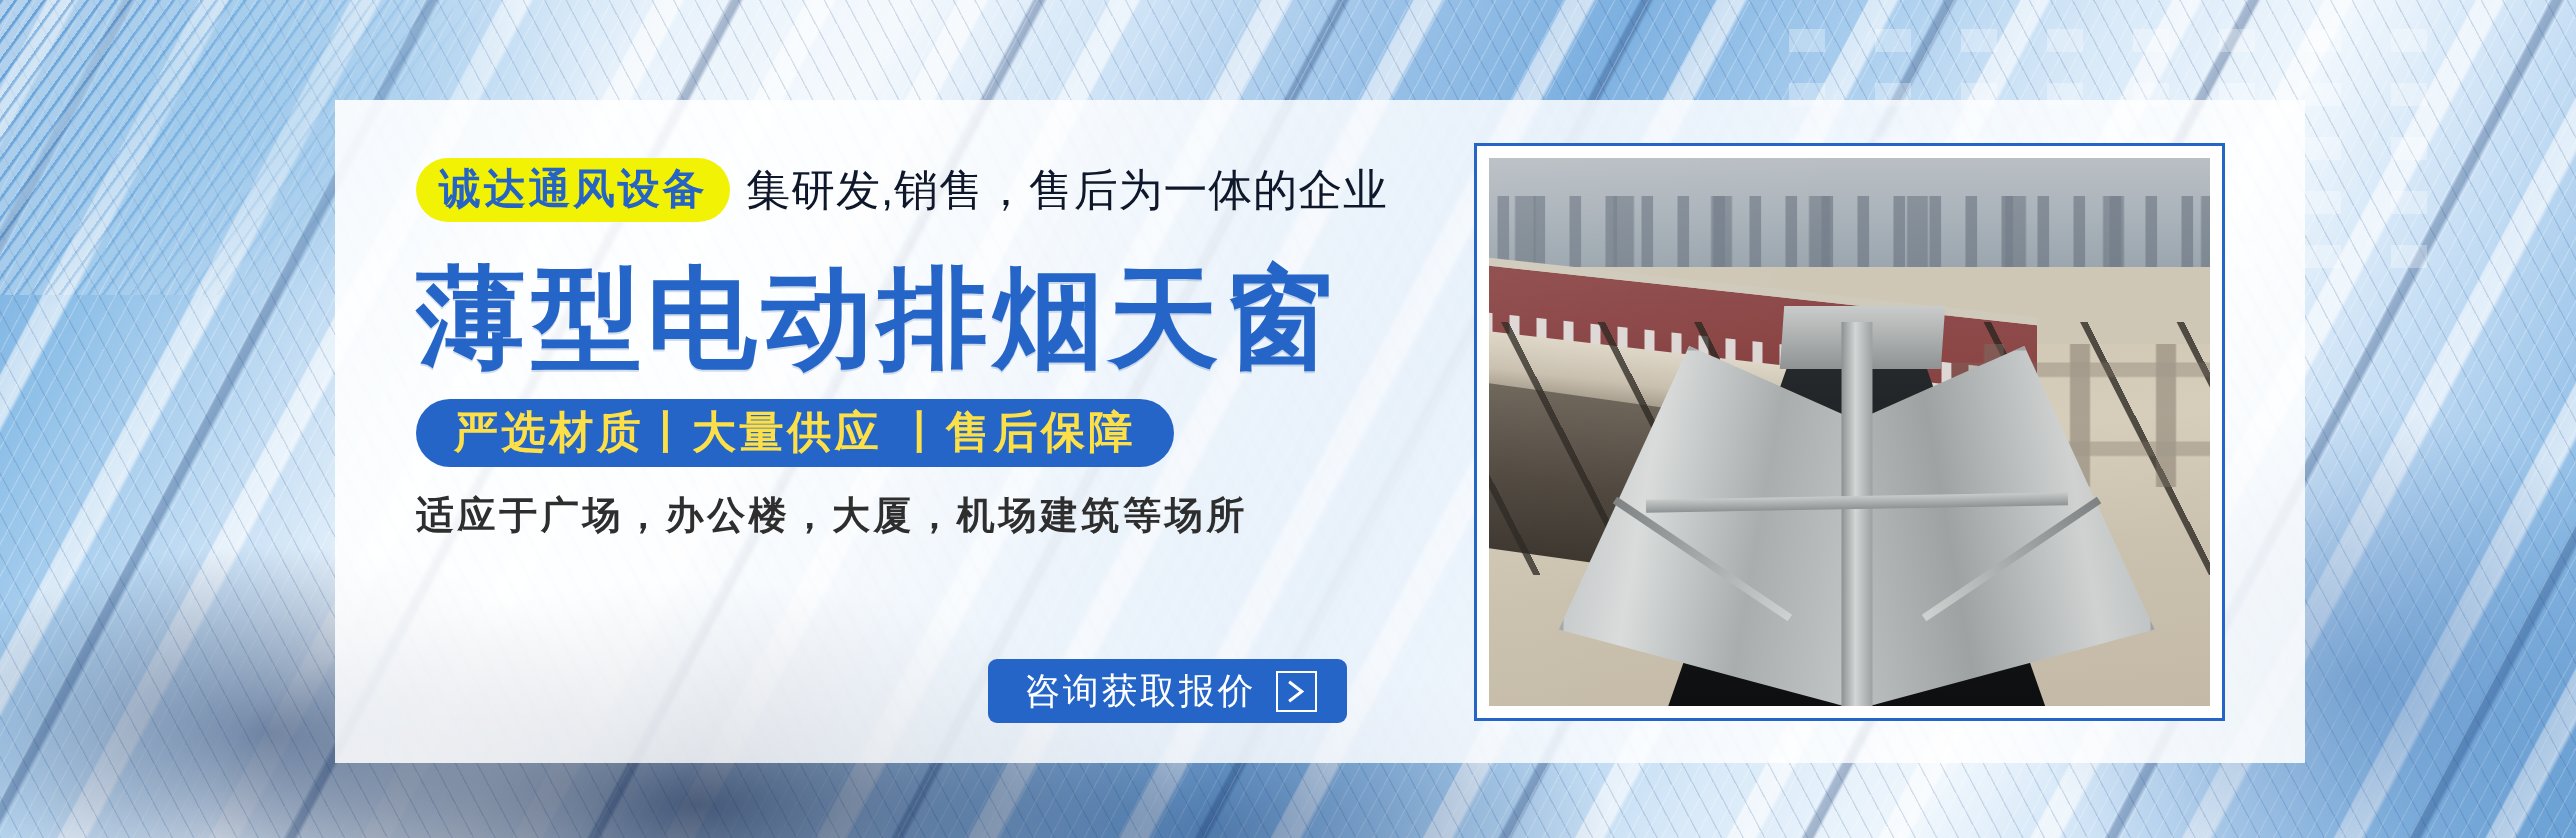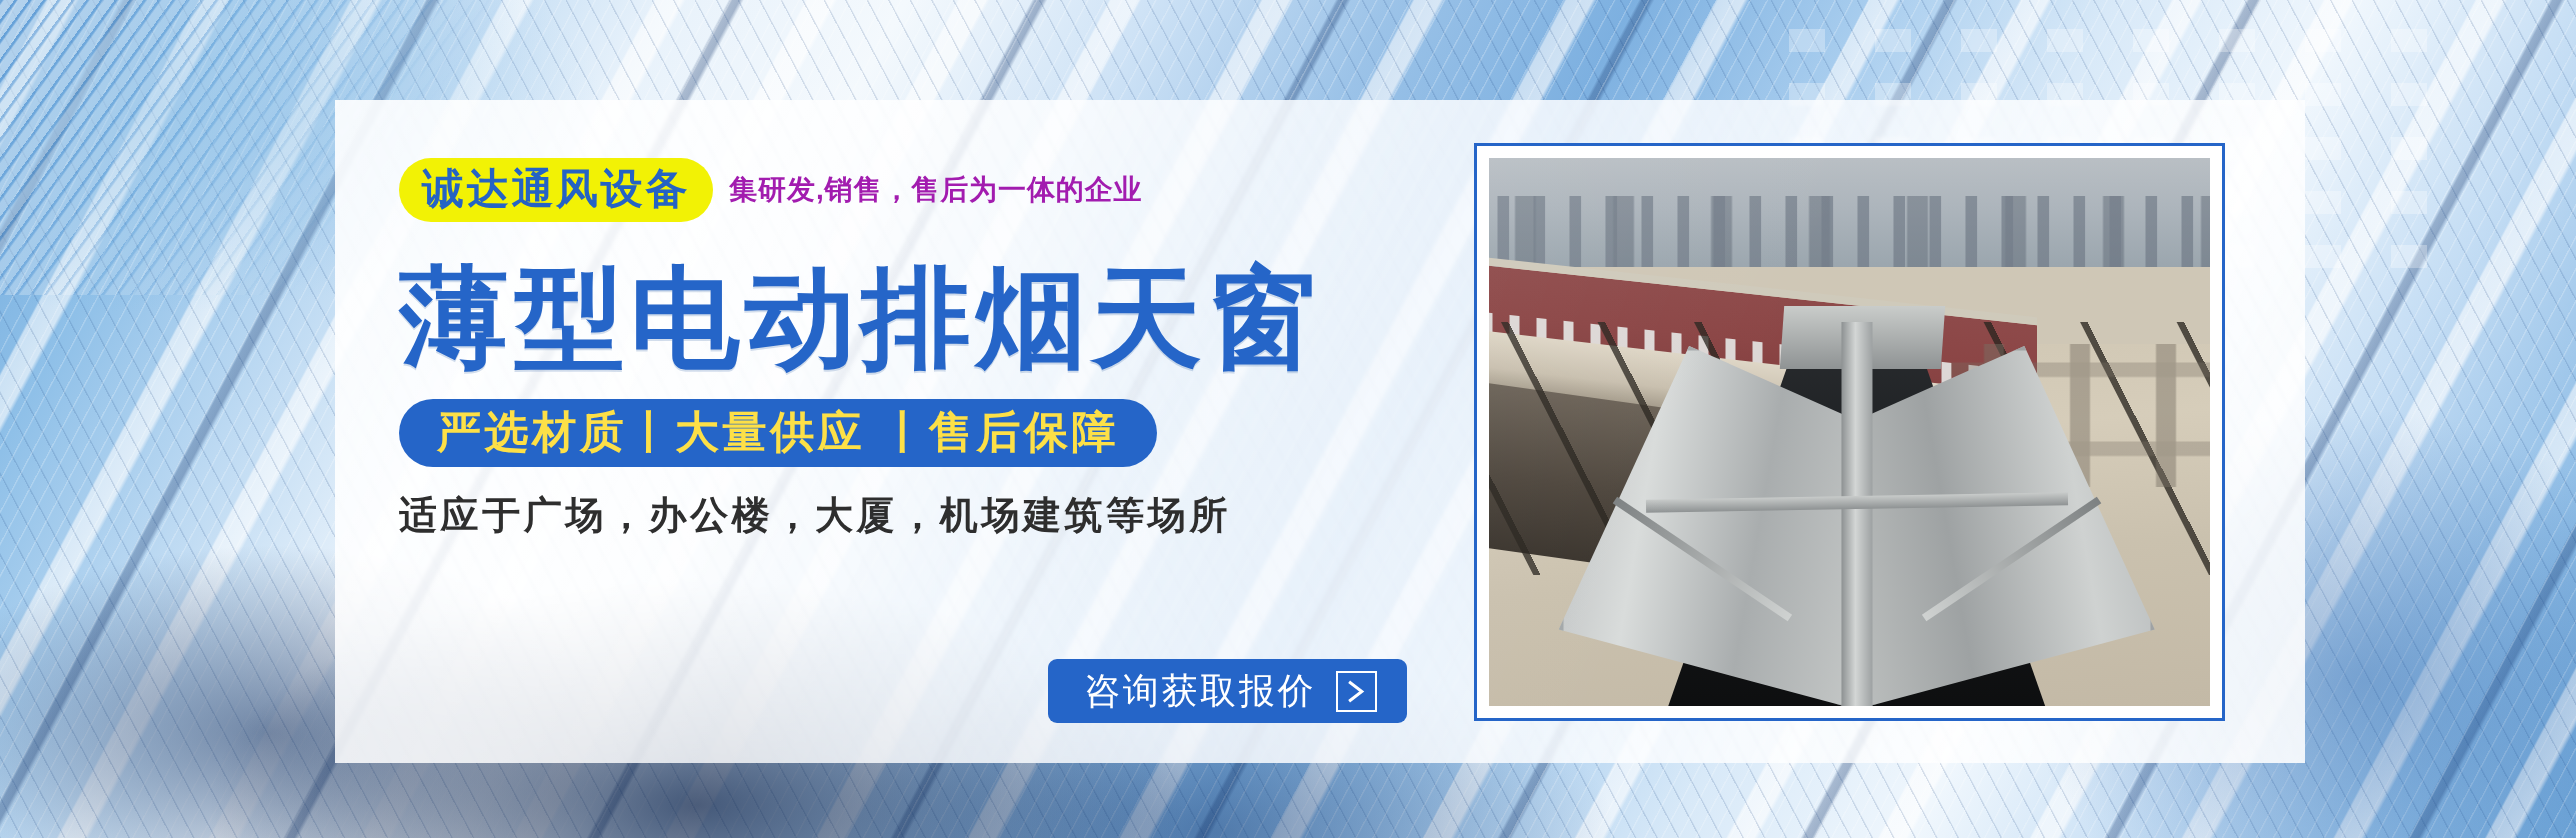--- a/index.html
+++ b/index.html
@@ -112,42 +112,42 @@
         rgba(255,255,255,0.80) 30%,
         rgba(250,252,255,0.86) 55%,
         rgba(255,255,255,0.78) 80%,
         rgba(255,255,255,0.88) 100%);
     backdrop-filter:blur(1.8px);
   }
 
   
   .left-col {
     position:absolute;
-    left:399px; top:156px; width:1010px; height:572px;
+    left:416px; top:156px; width:1010px; height:572px;
   }
 
   .tagline-row {
     display:flex; align-items:center; gap:16px;
     height:68px;
   }
   .brand-pill {
     background:#f2f205;
     border-radius:36px;
     padding:6.3px 23px 9.8px;
     color:#2563c4;
     font-size:42px;
     font-weight:700;
     letter-spacing:2.7px;
     line-height:1.12;
     white-space:nowrap;
   }
   .tagline-text {
-    color:#a21caf;
-    font-size:28px;
-    font-weight:700;
+    color:#0f172a;
+    font-size:44px;
+    font-weight:400;
     letter-spacing:0.9px;
     white-space:nowrap;
   }
 
   .headline {
     margin-top:32px;
     color:#2565c8;
     font-size:110px;
     font-weight:900;
     letter-spacing:5.4px;
@@ -175,21 +175,21 @@
     color:#2e2e2e;
     font-size:38px;
     font-weight:700;
     letter-spacing:3.6px;
     white-space:nowrap;
   }
 
   
   .cta {
     position:absolute;
-    left:1048px; top:659px;
+    left:988px; top:659px;
     display:inline-flex; align-items:center; gap:19.7px;
     background:#2565c8;
     border-radius:9px;
     height:64px;
     padding:0 30px 0 36px;
     cursor:pointer;
   }
   .cta-label {
     color:#fff; font-size:36px; font-weight:500; letter-spacing:2.7px;
     white-space:nowrap;

